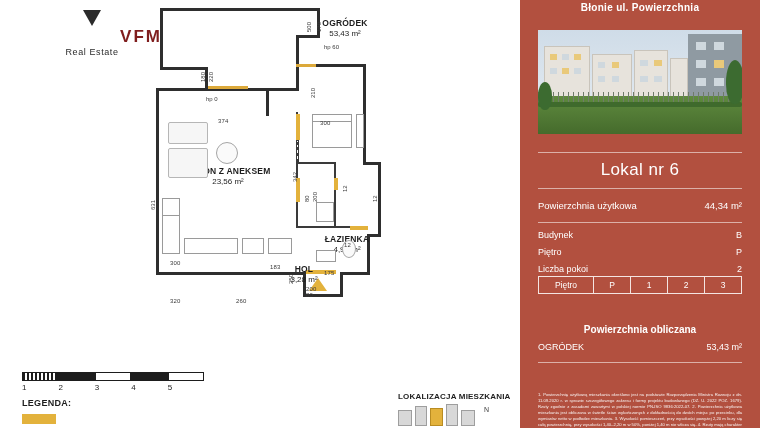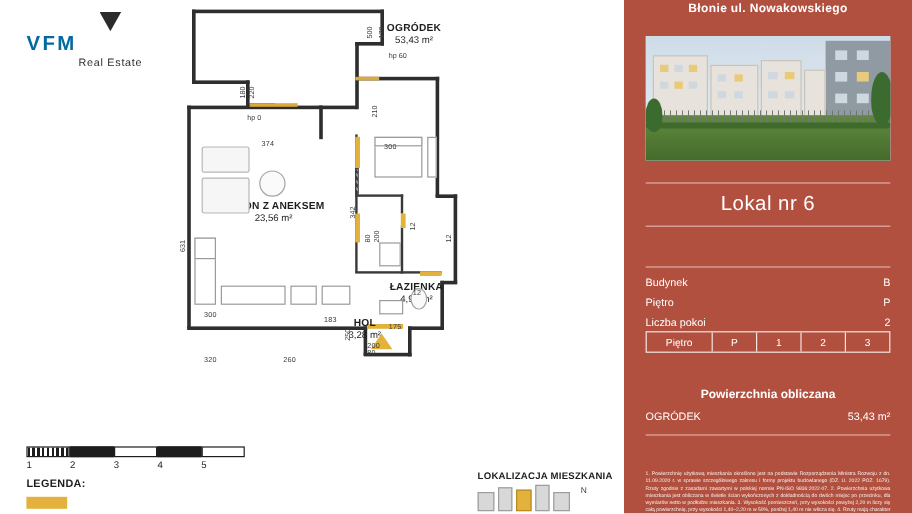--- a/index.html
+++ b/index.html
@@ -21,21 +21,21 @@
   }
 
   .logo { position:absolute; left:22px; top:10px; width:140px; }
   .logo-mark {
     width:18px; height:16px; margin:0 auto 2px auto;
     background:#2b2b2b;
     clip-path:polygon(50% 100%, 0% 0%, 100% 0%);
   }
   .logo-vfm {
     font-size:17px; font-weight:bold; letter-spacing:2px;
-    color:#0369a1; text-align:left; line-height:1;
+    color:#7f1d1d; text-align:right; line-height:1;
   }
   .logo-sub {
     font-size:9px; letter-spacing:0.6px; color:#2b2b2b;
     text-align:center; margin-top:2px;
   }
 
   
   .plan { position:absolute; left:120px; top:2px; width:300px; height:330px; }
 
   .wall { position:absolute; background:#2e2e2e; }
@@ -272,21 +272,21 @@
       <div class="loc-building" style="left:48px; top:0px;  width:12px; height:22px;"></div>
       <div class="loc-building" style="left:63px; top:6px;  width:14px; height:16px;"></div>
     </div>
     <div class="loc-n">N</div>
   </div>
 
   <div class="right">
 
     <div class="r-head">
       <div class="l1"></div>
-      <div class="l2">Błonie ul. Nowakowskiego</div>
+      <div class="l2">Błonie ul. Powierzchnia</div>
     </div>
 
     <div class="photo">
       <div class="sky"></div>
 
       <div class="bld" style="left:6px;  top:16px; width:46px; height:52px;"></div>
       <div class="bld" style="left:54px; top:24px; width:40px; height:44px;"></div>
       <div class="bld" style="left:96px; top:20px; width:34px; height:48px;"></div>
       <div class="bld-dark" style="left:150px; top:4px; width:54px; height:66px;"></div>
       <div class="bld" style="left:132px; top:28px; width:18px; height:40px;"></div>
@@ -317,20 +317,24 @@
       <div class="hedge" style="left:0;   top:72px; width:204px; height:5px;"></div>
       <div class="tree" style="left:188px; top:30px; width:18px; height:44px;"></div>
       <div class="tree" style="left:0px;   top:52px; width:14px; height:28px;"></div>
     </div>
 
     <div class="lokal-title">Lokal nr 6</div>
 
     <div class="rule" style="top:152px;"></div>
     <div class="rule" style="top:188px;"></div>
 
+    <div class="kv strong" style="top:200px;">
+      <div class="k">Powierzchnia użytkowa</div>
+      <div class="v">44,34 m²</div>
+    </div>
 
     <div class="rule" style="top:222px;"></div>
 
     <div class="kv" style="top:230px;">
       <div class="k">Budynek</div>
       <div class="v">B</div>
     </div>
     <div class="kv" style="top:247px;">
       <div class="k">Piętro</div>
       <div class="v">P</div>

